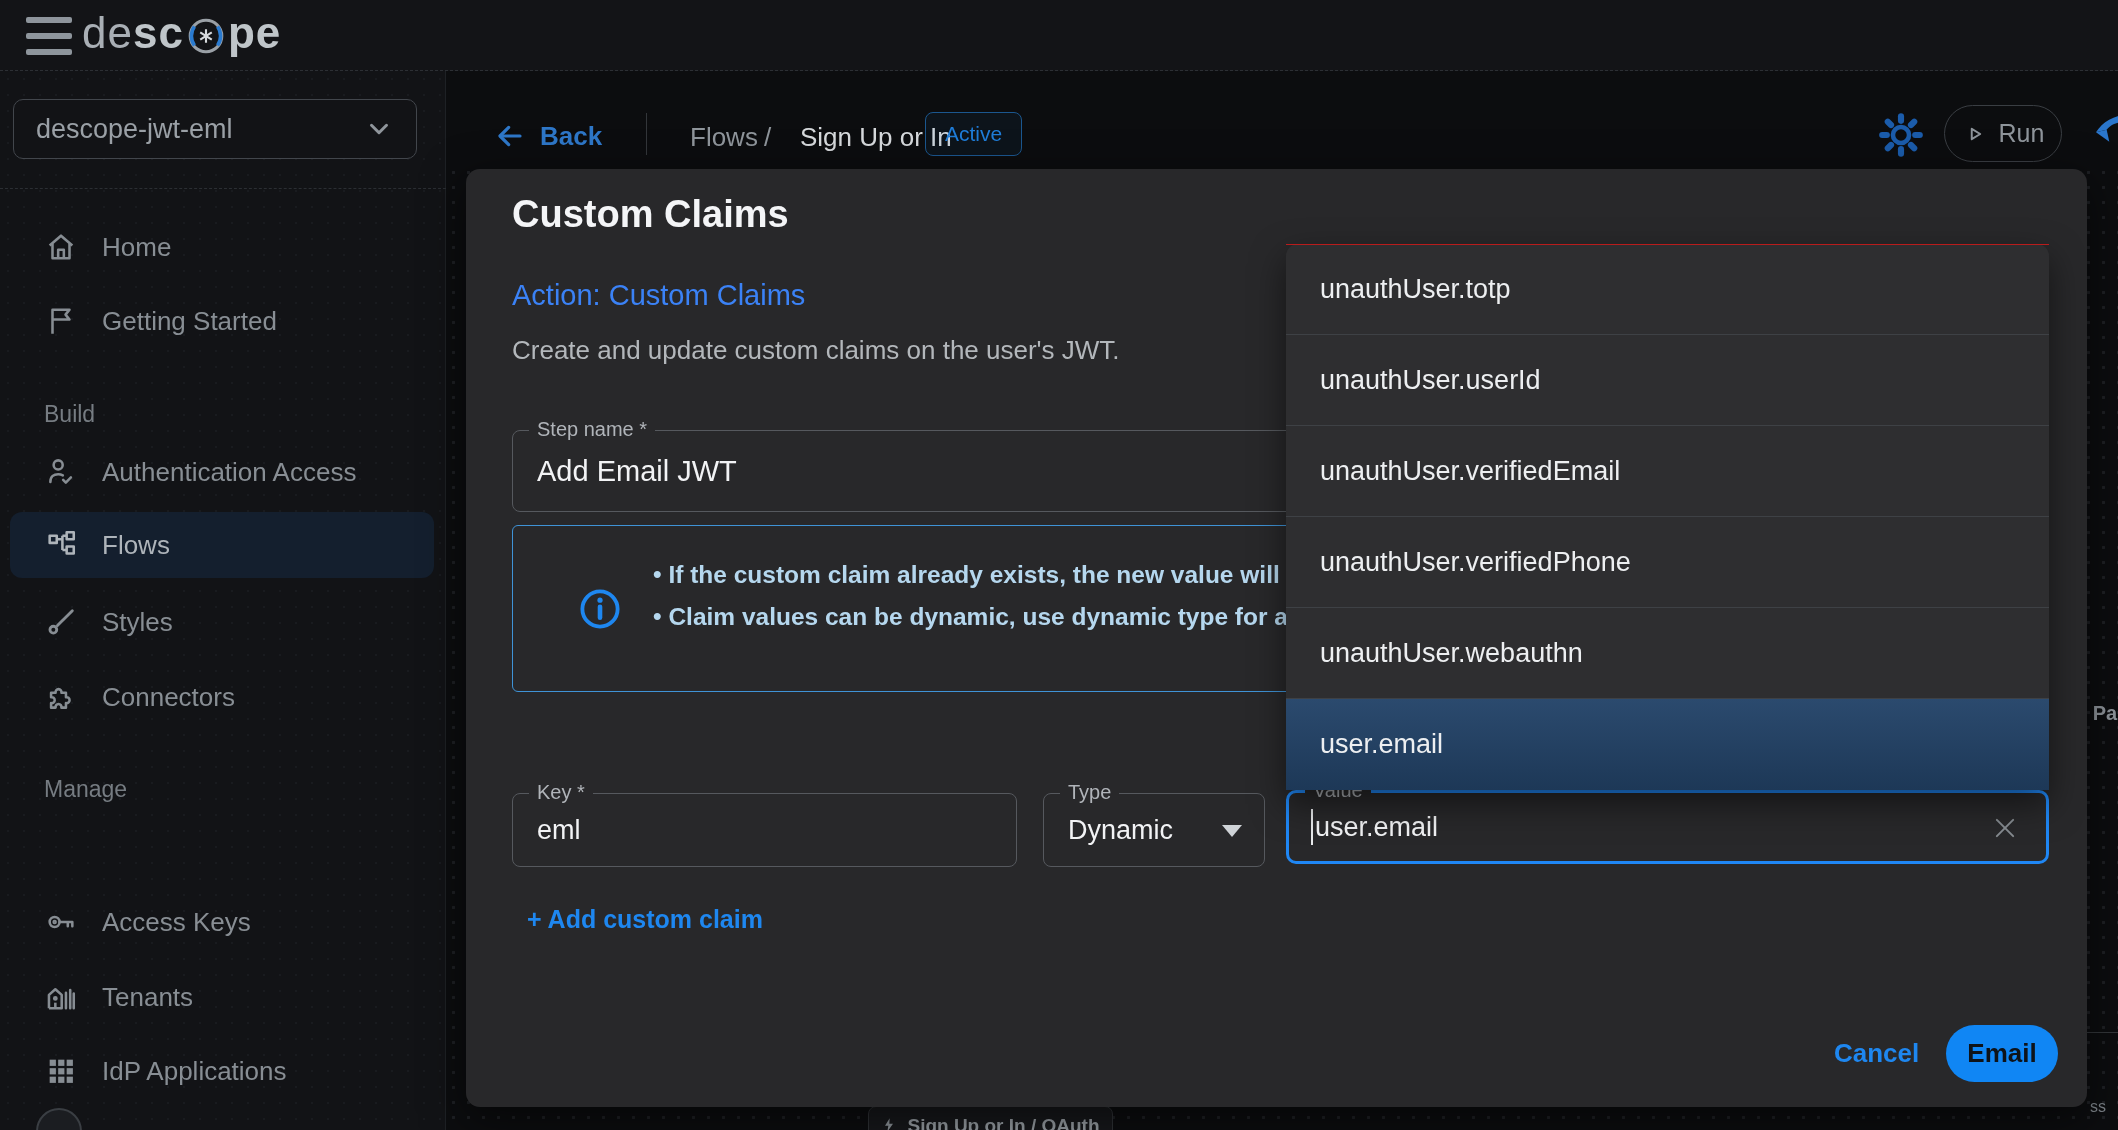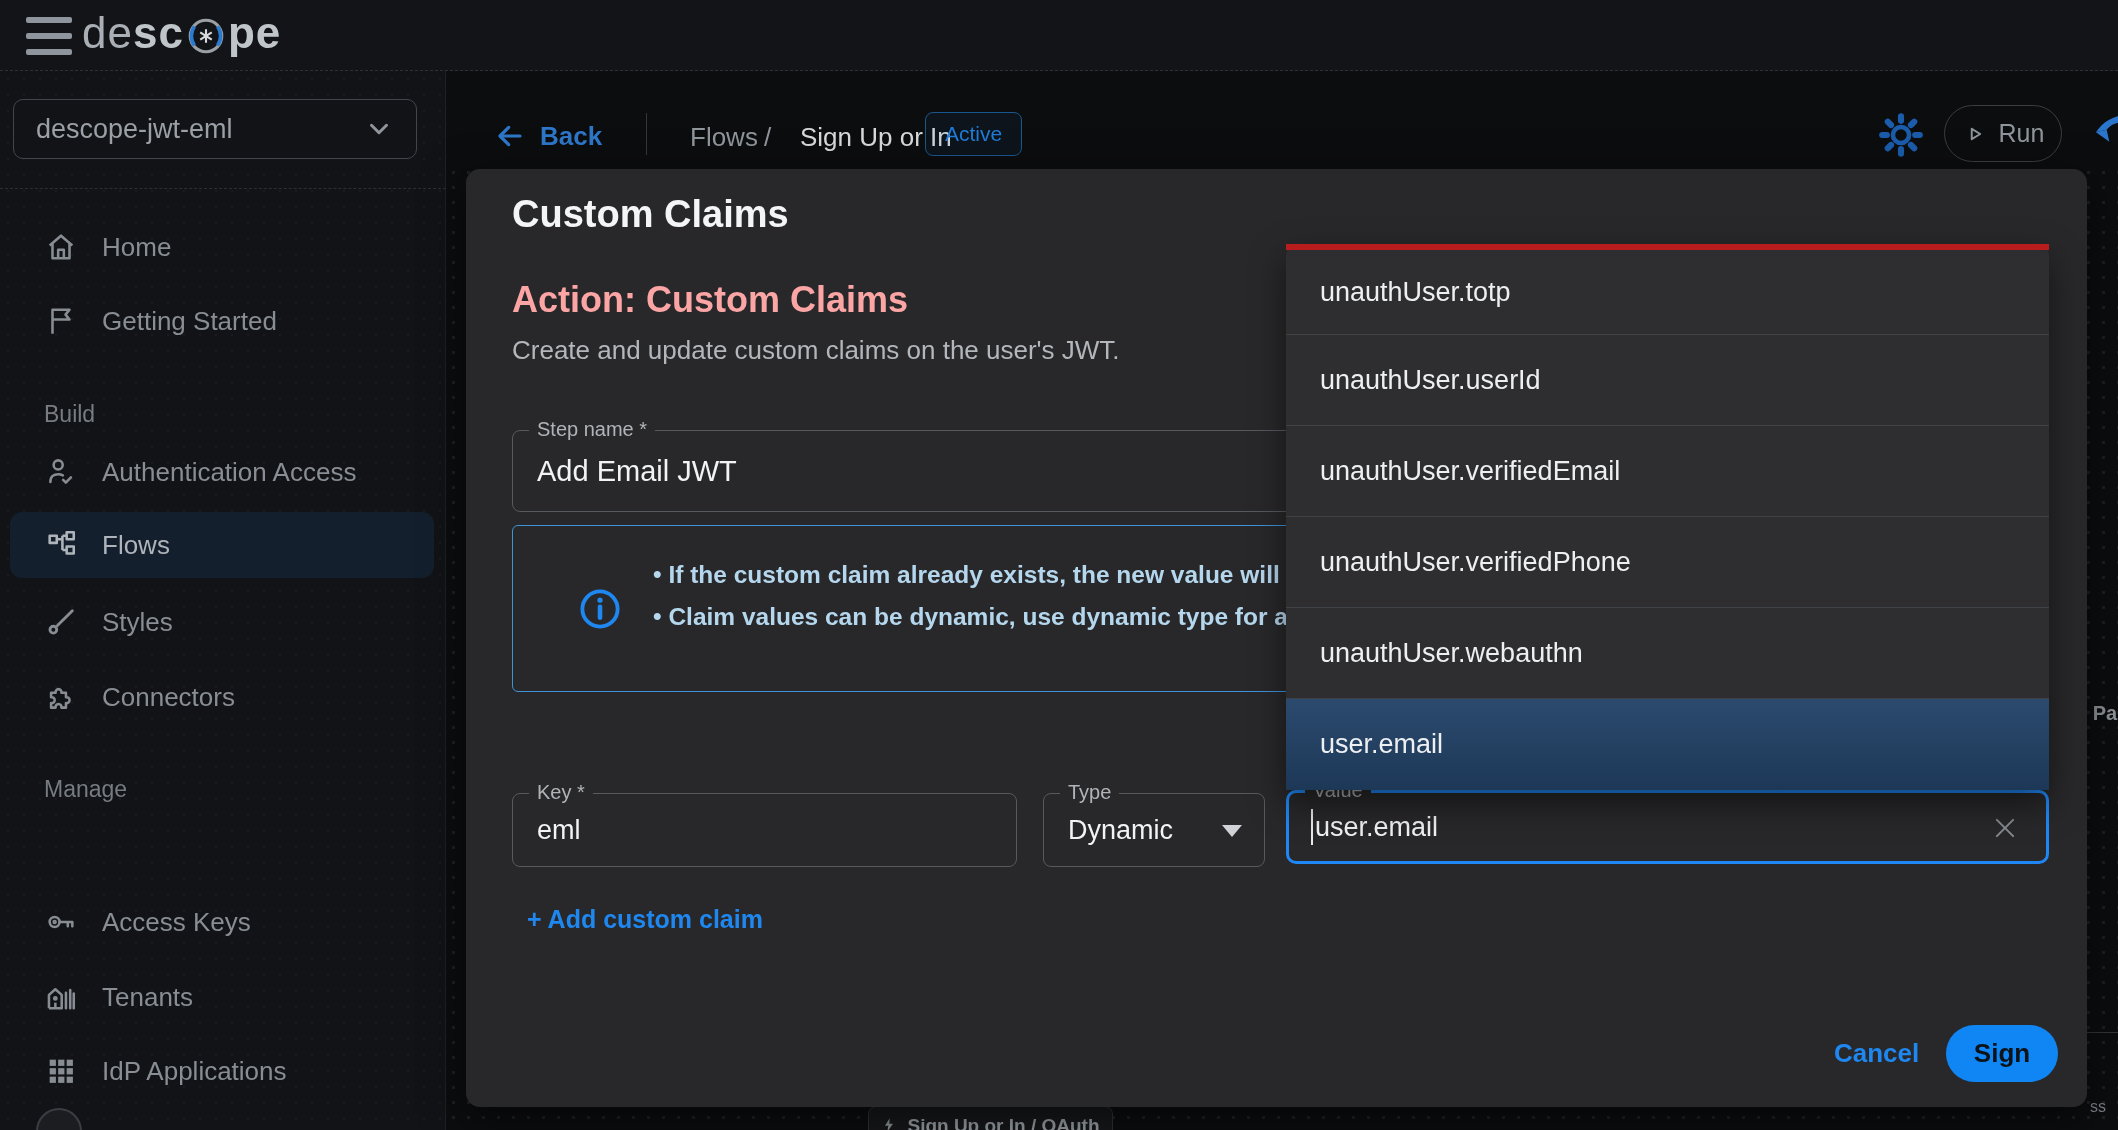--- a/index.html
+++ b/index.html
@@ -71,21 +71,21 @@
   #flow-node .lbl { font-size:19px; font-weight:600; color:#9aa0a6; }
   #frag-right { position:absolute; left:2076px; top:702px; font-size:20px; font-weight:700;
     color:#8f959b; z-index:2; white-space:nowrap; }
   #frag-line { position:absolute; left:2087px; top:1032px; width:31px; border-top:1px solid #33363a; z-index:2; }
   #frag-bottom { position:absolute; left:2090px; top:1098px; font-size:16px; color:#7c8288; z-index:2; }
 
   
   #modal { position:absolute; left:466px; top:169px; width:1621px; height:938px;
     background:#28282a; border-radius:14px; box-shadow:0 12px 44px rgba(0,0,0,.55); z-index:10; }
   #modal-title { position:absolute; left:46px; top:24px; font-size:38px; font-weight:700; color:#f4f5f7; }
-  #action-title { position:absolute; left:46px; top:110px; font-size:36px; font-weight:700; color:#fca5a5; }
+  #action-title { position:absolute; left:46px; top:110px; font-size:29px; font-weight:400; color:#3b82f6; }
   #action-desc { position:absolute; left:46px; top:166px; font-size:26px; color:#b3b7bb; }
 
   .field { position:absolute; border:1px solid #56595e; border-radius:8px; background:#28282a; }
   .field .flabel { position:absolute; left:16px; top:-13px; font-size:20px; color:#b0b4b9;
     background:#28282a; padding:0 8px; white-space:nowrap; }
   .field .fvalue { position:absolute; left:24px; top:50%; transform:translateY(-50%);
     font-size:27px; color:#f2f3f5; white-space:nowrap; }
   #step-field { left:46px; top:261px; width:1528px; height:82px;padding-left:28px; }
   #step-field .fvalue { font-size:29px; }
   #key-field { left:46px; top:624px; width:505px; height:74px; }
@@ -120,21 +120,21 @@
   #value-field .fvalue { font-size:27px; color:#f2f3f5; white-space:nowrap; }
   #clear-icon { position:absolute; right:26px; top:20px; width:30px; height:30px; color:#878c91; cursor:pointer; }
 
   
   #dropdown { position:absolute; left:1286px; top:244px; width:763px; height:546px;
     background:#2e2e30; border-radius:12px 12px 0 0; z-index:30;
     box-shadow:0 14px 34px rgba(0,0,0,.5); }
   .dd-row { position:relative; height:91px; display:flex; align-items:center;
     padding-left:34px; font-size:27px; color:#edeff1; cursor:pointer;
     border-bottom:1px solid #3e4145; }
-  .dd-row:first-child { border-top:6px solid #b91c1c; }
+  .dd-row:first-child { border-top:1px solid #b91c1c; }
   .dd-row.hl { background:linear-gradient(180deg,#2b4a6e,#1d3857); border-bottom:none; }
 </style>
 </head>
 <body>
 
 <div id="header">
   <div id="hamburger">
     <span></span>
       <span></span>
       <span></span>
@@ -325,21 +325,21 @@
   </div>
 
   <div class="field" id="type-field">
     <span class="flabel">Type</span>
     <span class="fvalue">Dynamic</span>
     <span class="tri"></span>
   </div>
 
   <div id="add-claim">+ Add custom claim</div>
   <div id="cancel-btn">Cancel</div>
-  <div id="done-btn">Sign</div>
+  <div id="done-btn">Email</div>
 </div>
 
 <div id="value-field">
   <span class="flabel">Value</span>
   <span class="vwrap">
     <span class="caret"></span>
     <span class="fvalue">user.email</span>
   </span>
   <div id="clear-icon">
     <svg viewBox="0 0 24 24" fill="none" stroke="currentColor" stroke-width="1.6" stroke-linecap="round">

